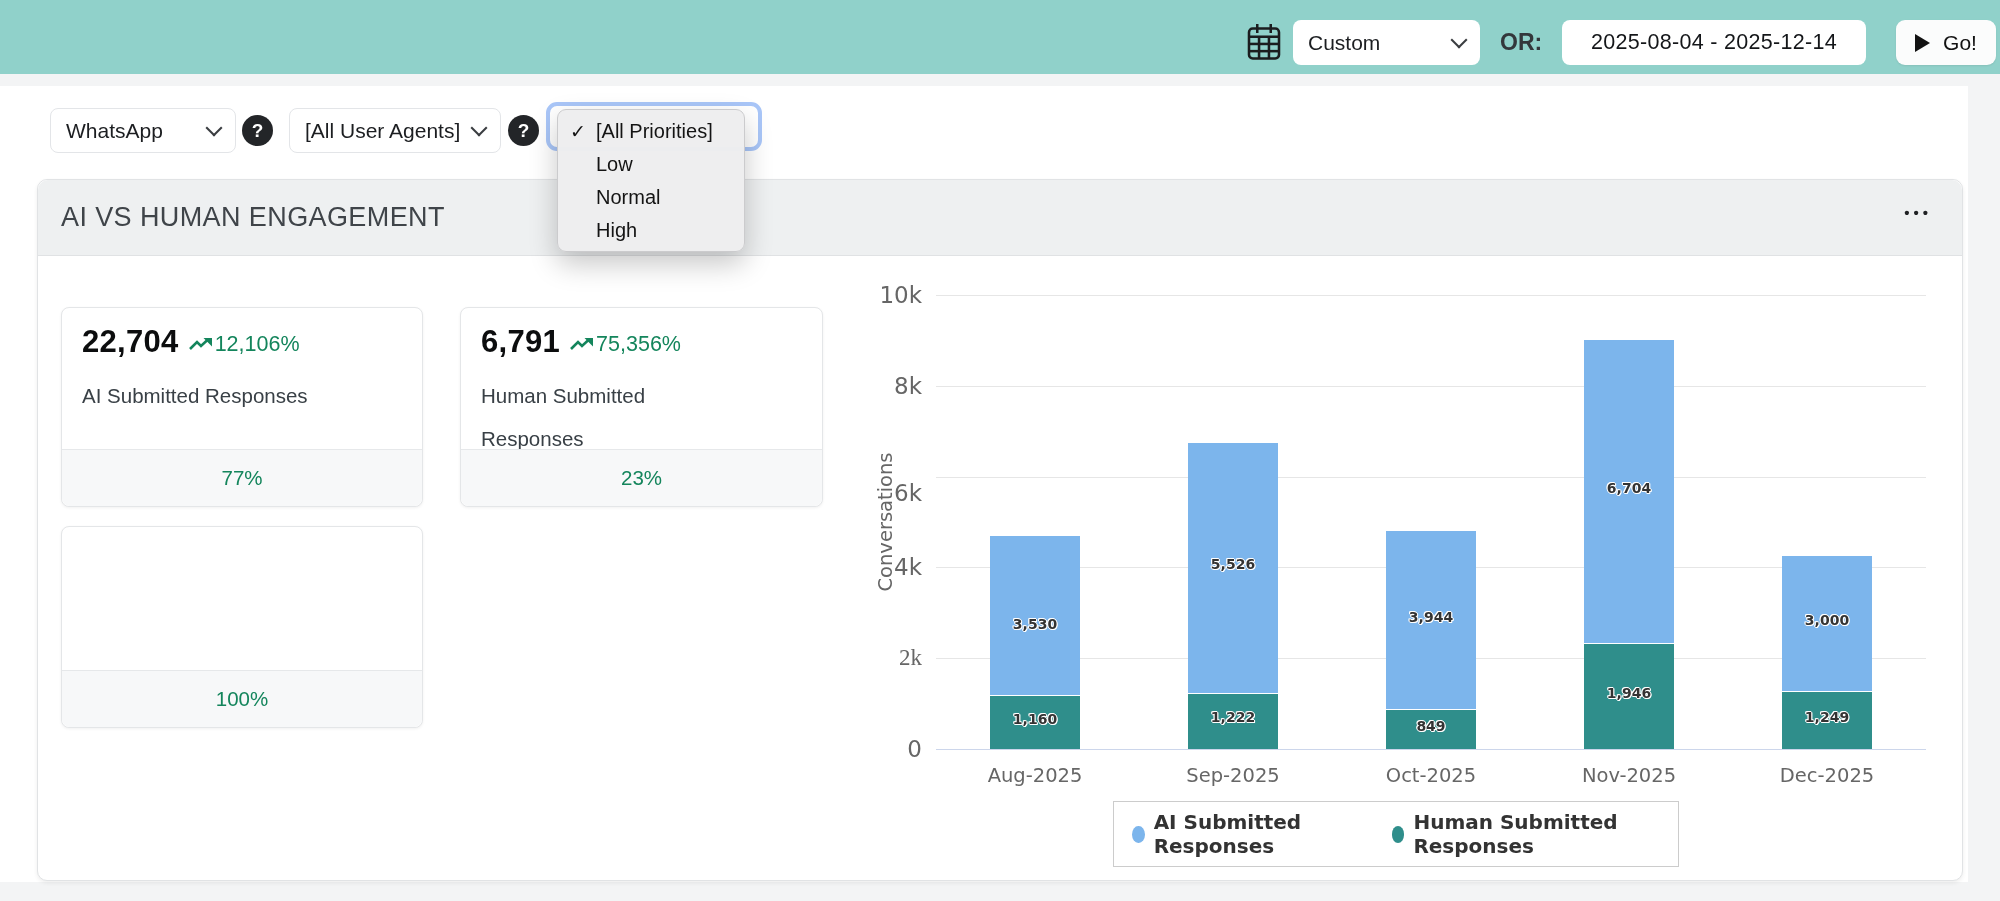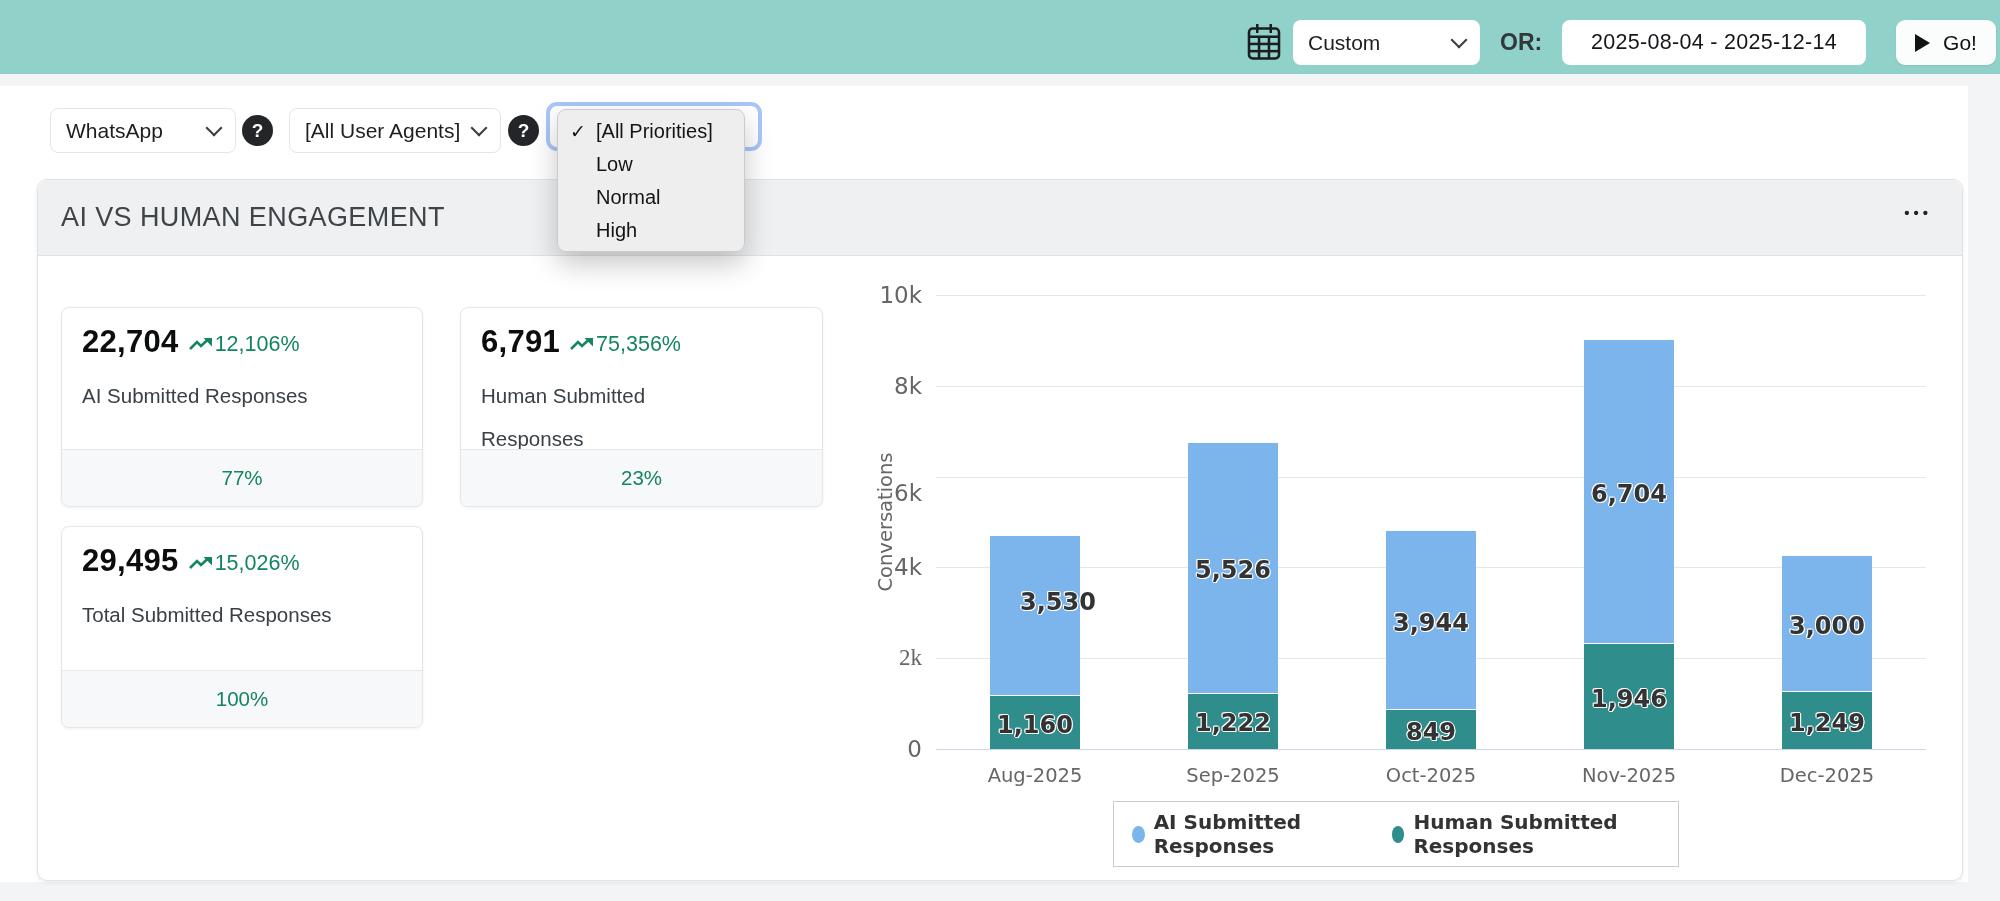--- a/index.html
+++ b/index.html
@@ -50,21 +50,21 @@
   .card-footer{position:absolute;left:0;bottom:0;width:100%;height:57px;background:#f7f8f9;border-top:1px solid #e6e8ea;border-radius:0 0 8px 8px;display:flex;align-items:center;justify-content:center;font-size:20.5px;color:#14855c;box-sizing:border-box;}
 
   
   .chart{position:absolute;left:0;top:0;width:100%;height:100%;font-family:"DejaVu Sans",sans-serif;}
   .gridline{position:absolute;height:1px;background:#e6e6e6;}
   .gridline.zero{background:#ccd6eb;}
   .ytick{position:absolute;width:62px;text-align:right;font-size:23px;color:#666;height:22px;line-height:22px;}
   .xtick{position:absolute;width:170px;text-align:center;font-size:19.5px;color:#666;}
   .ylab{position:absolute;font-size:19.5px;color:#666;white-space:nowrap;transform:translate(-50%,-50%) rotate(-90deg);}
   .bar-seg{position:absolute;cursor:pointer;}
-  .bar-lbl{position:absolute;width:100%;text-align:center;font-size:24px;font-weight:700;color:#333;text-shadow:-1px 0 0 #fff,1px 0 0 #fff,0 -1px 0 #fff,0 1px 0 #fff,1px 1px 0 #fff,-1px -1px 0 #fff;pointer-events:none;}
+  .bar-lbl{position:absolute;width:100%;text-align:center;font-size:14px;font-weight:700;color:#333;text-shadow:-1px 0 0 #fff,1px 0 0 #fff,0 -1px 0 #fff,0 1px 0 #fff,1px 1px 0 #fff,-1px -1px 0 #fff;pointer-events:none;}
   .legend{position:absolute;display:flex;align-items:center;gap:34px;background:#fff;border:1px solid #cccccc;padding:8px 18px;transform:translateX(-50%);}
   .legend-item{display:flex;align-items:center;gap:9px;cursor:pointer;}
   .legend-marker{width:17px;height:17px;border-radius:50%;}
   .legend-text{font-size:20px;font-weight:700;color:#333;}
 </style>
 </head>
 <body>
 
 <div id="page">
 
@@ -150,52 +150,39 @@
               </svg>
             <span>75,356%</span>
           </span>
         </div>
         <div class="card-label">Human Submitted Responses</div>
       </div>
       <div class="card-footer">23%</div>
     </div>
 
     <div class="card card3">
-      <div class="card-body">
-        <div class="val-row">
-          <span class="val">29,495</span>
-          <span class="trend">
-            <svg width="24" height="15" viewBox="0 0 24 15">
-                <path d="M1 12 L8 5 L12 9 L19 2.5" fill="none" stroke="currentColor" stroke-width="2.6"></path>
-                <path d="M14.5 1 H23 V9.5 Z" fill="currentColor"></path>
-              </svg>
-            <span>15,026%</span>
-          </span>
-        </div>
-        <div class="card-label">Total Submitted Responses</div>
-      </div>
       <div class="card-footer">100%</div>
     </div>
 
     <div class="chart" id="chart-root">
         <div class="gridline zero" style="left: 898px; top: 569px; width: 990px;"></div>
         <div class="ytick" style="left: 822px; top: 558px;">0</div>
         <div class="gridline" style="left: 898px; top: 478.2px; width: 990px;"></div>
         <div class="ytick" style="left: 822px; top: 467.2px; font-family: Liberation Serif, serif;">2k</div>
         <div class="gridline" style="left: 898px; top: 387.4px; width: 990px;"></div>
         <div class="ytick" style="left: 822px; top: 376.4px;">4k</div>
         <div class="gridline" style="left: 898px; top: 296.6px; width: 990px;"></div>
         <div class="ytick" style="left: 822px; top: 285.6px; margin-top: 16px;">6k</div>
         <div class="gridline" style="left: 898px; top: 205.8px; width: 990px;"></div>
         <div class="ytick" style="left: 822px; top: 194.8px;">8k</div>
         <div class="gridline" style="left: 898px; top: 115px; width: 990px;"></div>
         <div class="ytick" style="left: 822px; top: 104px;">10k</div>
         <div class="ylab" style="left: 847px; top: 342px;">Conversations</div>
         <div class="bar-seg" style="left: 952px; top: 356.074px; width: 90px; height: 160.262px; background: rgb(124, 181, 236); border-bottom: 1px solid rgb(255, 255, 255); box-sizing: border-box;">
-          <div class="bar-lbl" style="top: 52px; left: 0px; padding-left: 23px;">3,530</div>
+          <div class="bar-lbl" style="top: 80px; left: 0px;">3,530</div>
         </div>
         <div class="bar-seg" style="left: 952px; top: 516.336px; width: 90px; height: 52.664px; background: rgb(47, 142, 139);">
           <div class="bar-lbl" style="top: 14.332px; left: 0px;">1,160</div>
         </div>
         <div class="xtick" style="left: 912px; top: 584px;">Aug-2025</div>
         <div class="bar-seg" style="left: 1150px; top: 262.641px; width: 90px; height: 250.88px; background: rgb(124, 181, 236); border-bottom: 1px solid rgb(255, 255, 255); box-sizing: border-box;">
           <div class="bar-lbl" style="top: 113.44px; left: 0px;">5,526</div>
         </div>
         <div class="bar-seg" style="left: 1150px; top: 513.521px; width: 90px; height: 55.4788px; background: rgb(47, 142, 139);">
           <div class="bar-lbl" style="top: 15.7394px; left: 0px;">1,222</div>

